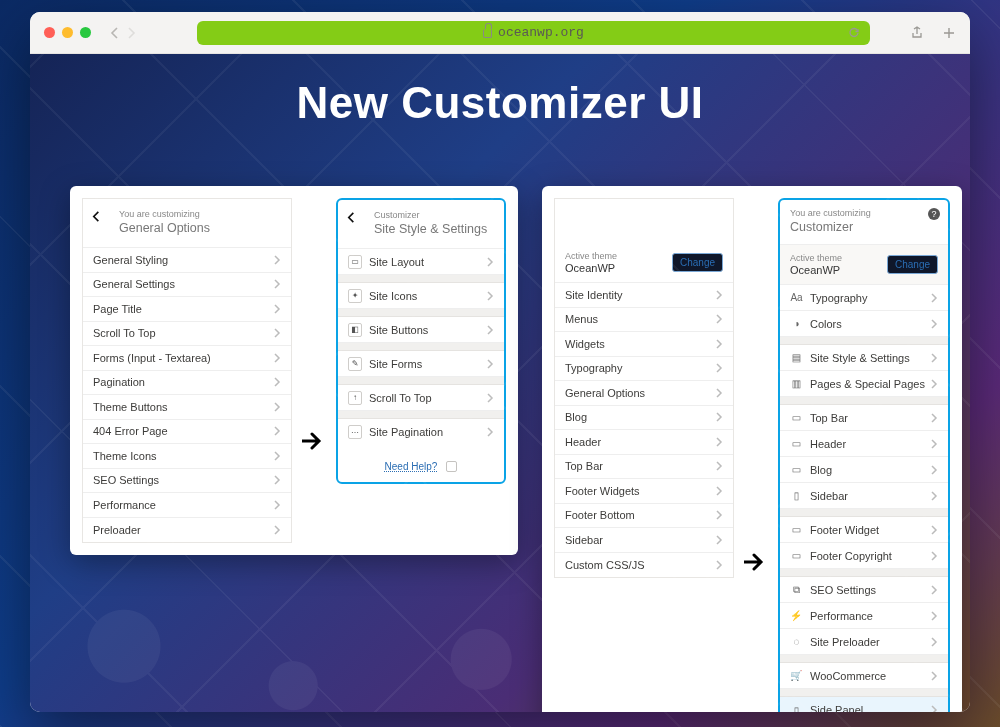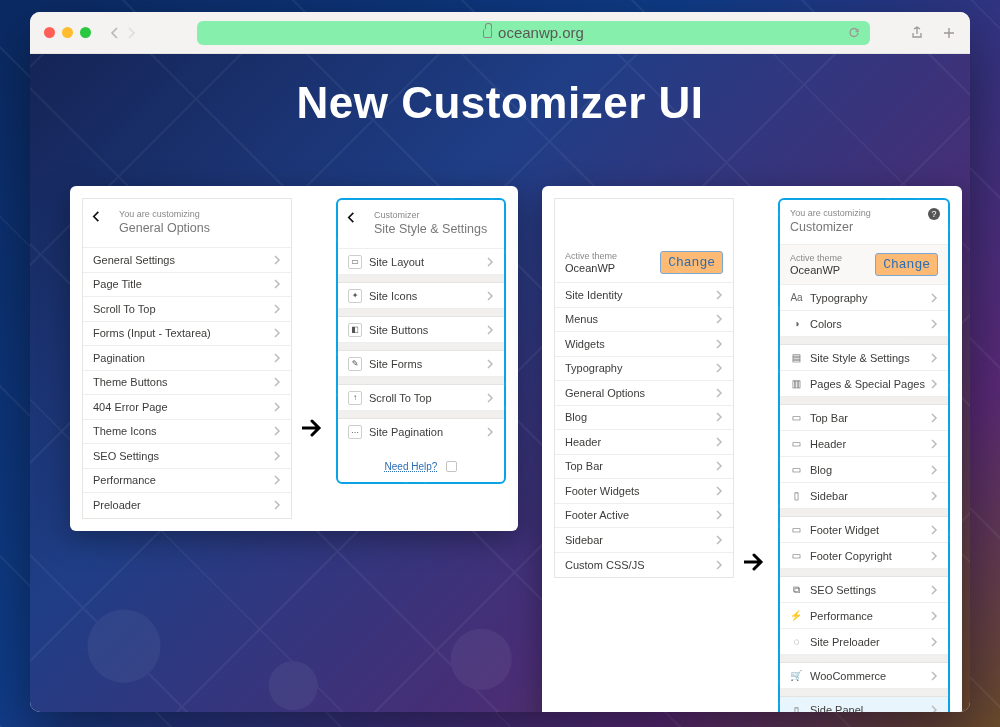--- a/index.html
+++ b/index.html
@@ -19,21 +19,21 @@
   .browser {
     position: absolute; top: 12px; left: 30px; width: 940px; height: 700px;
     background: #fff; border-radius: 10px; box-shadow: 0 20px 60px rgba(0,0,0,.45);
     overflow: hidden;
   }
   .chrome { height: 42px; background: #f4f3f2; border-bottom: 1px solid #e6e4e2; display:flex; align-items:center; padding:0 14px; gap:10px; }
   .traffic { display:flex; gap:7px; }
   .dot { width:11px; height:11px; border-radius:50%; }
   .dot.r{background:#ff5f57}.dot.y{background:#febc2e}.dot.g{background:#28c840}
   .navarrows { display:flex; gap:4px; margin-left:8px; color:#b8b6b3; }
-  .urlbar { flex:1; margin:0 30px 0 50px; height:24px; background:#86efac; border-radius:6px; display:flex; align-items:center; justify-content:center; gap:6px; font-size:15px; color:#5a5955; position:relative; }
+  .urlbar { flex:1; margin:0 30px 0 50px; height:24px; background:#84cc16; border-radius:6px; display:flex; align-items:center; justify-content:center; gap:6px; font-size:13px; color:#5a5955; position:relative;font-family:Liberation Mono, monospace; }
   .urlbar .lock { width:9px;height:9px;border:1px solid #8a8986;border-radius:2px;border-top:none;position:relative;top:1px}
   .urlbar .lock::before{content:"";position:absolute;top:-6px;left:1px;width:5px;height:5px;border:1px solid #8a8986;border-bottom:none;border-radius:3px 3px 0 0}
   .urlbar .reload { position:absolute; right:10px; color:#9a9894; }
   .trayicons { display:flex; gap:18px; color:#9a9894; }
 
   .viewport { position:absolute; top:42px; left:0; right:0; bottom:0;
     background: linear-gradient(135deg, #152456 0%, #1f3e86 35%, #4a2d75 70%, #6b472c 100%);
     overflow:hidden;
   }
   .viewport::after{content:"";position:absolute;inset:0;opacity:.05;
@@ -68,21 +68,21 @@
 
   .panel.style2 .row { height:26px; }
   .panel.style2 .gap { height:8px; background:#f1f0ee; border-bottom:1px solid #e5e3e0; }
   .panel.style2 .row .ic { width:14px;height:14px;display:inline-flex;align-items:center;justify-content:center;background:#fff;border:1px solid #cfcdca;border-radius:2px;font-size:8px;color:#555; }
 
   .highlight { border:2.5px solid #0aa3e6; border-radius:6px; }
 
   .themebox { padding:8px 10px; border-bottom:1px solid #eee; display:flex; align-items:center; justify-content:space-between; }
   .themebox .t1 { font-size:9px; color:#888; }
   .themebox .t2 { font-size:11px; color:#333; margin-top:1px; }
-  .btn-change { border:1px solid #7aa8d6; color:#2a6db3; font-size:13px; padding:3px 7px; border-radius:3px; background:#fdba74;font-family:Liberation Mono, monospace; }
+  .btn-change { border:1px solid #7aa8d6; color:#2a6db3; font-size:10px; padding:3px 7px; border-radius:3px; background:#0f172a; }
 
   .helpbox{ text-align:center; padding:14px 0 10px; }
   .helplink { color:#2a6db3; font-size:10px; text-decoration:underline dotted;text-align:right; }
   .helpicon{ display:inline-block; margin-left:6px; width:11px;height:11px;border:1px solid #c5c3c0;border-radius:2px;position:relative;top:2px}
 
   .arrow { width:24px; align-self:center; color:#000; font-size:20px; line-height:1; padding-top:140px; }
   .arrow svg { display:block; }
 
   .col1 { width:210px; }
   .col2 { width:170px; }
@@ -159,20 +159,28 @@
             <span class="back">
                 <svg width="11" height="11" viewBox="0 0 12 12">
                   <path d="M8 1 3 6l5 5" fill="none" stroke="#111" stroke-width="1.8"></path>
                 </svg>
               </span>
             <div class="sub">You are customizing</div>
             <div class="title">General Options</div>
           </div>
           <div class="list" id="list-a">
               <div class="row">
+                <span class="lbl">General Styling</span>
+                <span class="chev">
+                  <svg width="8" height="10" viewBox="0 0 8 10">
+                    <path d="M2 1l4 4-4 4" fill="none" stroke="currentColor" stroke-width="1.5"></path>
+                  </svg>
+                </span>
+              </div>
+              <div class="row">
                 <span class="lbl">General Settings</span>
                 <span class="chev">
                   <svg width="8" height="10" viewBox="0 0 8 10">
                     <path d="M2 1l4 4-4 4" fill="none" stroke="currentColor" stroke-width="1.5"></path>
                   </svg>
                 </span>
               </div>
               <div class="row">
                 <span class="lbl">Page Title</span>
                 <span class="chev">
@@ -431,21 +439,21 @@
               </div>
               <div class="row">
                 <span class="lbl">Footer Widgets</span>
                 <span class="chev">
                   <svg width="8" height="10" viewBox="0 0 8 10">
                     <path d="M2 1l4 4-4 4" fill="none" stroke="currentColor" stroke-width="1.5"></path>
                   </svg>
                 </span>
               </div>
               <div class="row">
-                <span class="lbl">Footer Active</span>
+                <span class="lbl">Footer Bottom</span>
                 <span class="chev">
                   <svg width="8" height="10" viewBox="0 0 8 10">
                     <path d="M2 1l4 4-4 4" fill="none" stroke="currentColor" stroke-width="1.5"></path>
                   </svg>
                 </span>
               </div>
               <div class="row">
                 <span class="lbl">Sidebar</span>
                 <span class="chev">
                   <svg width="8" height="10" viewBox="0 0 8 10">

